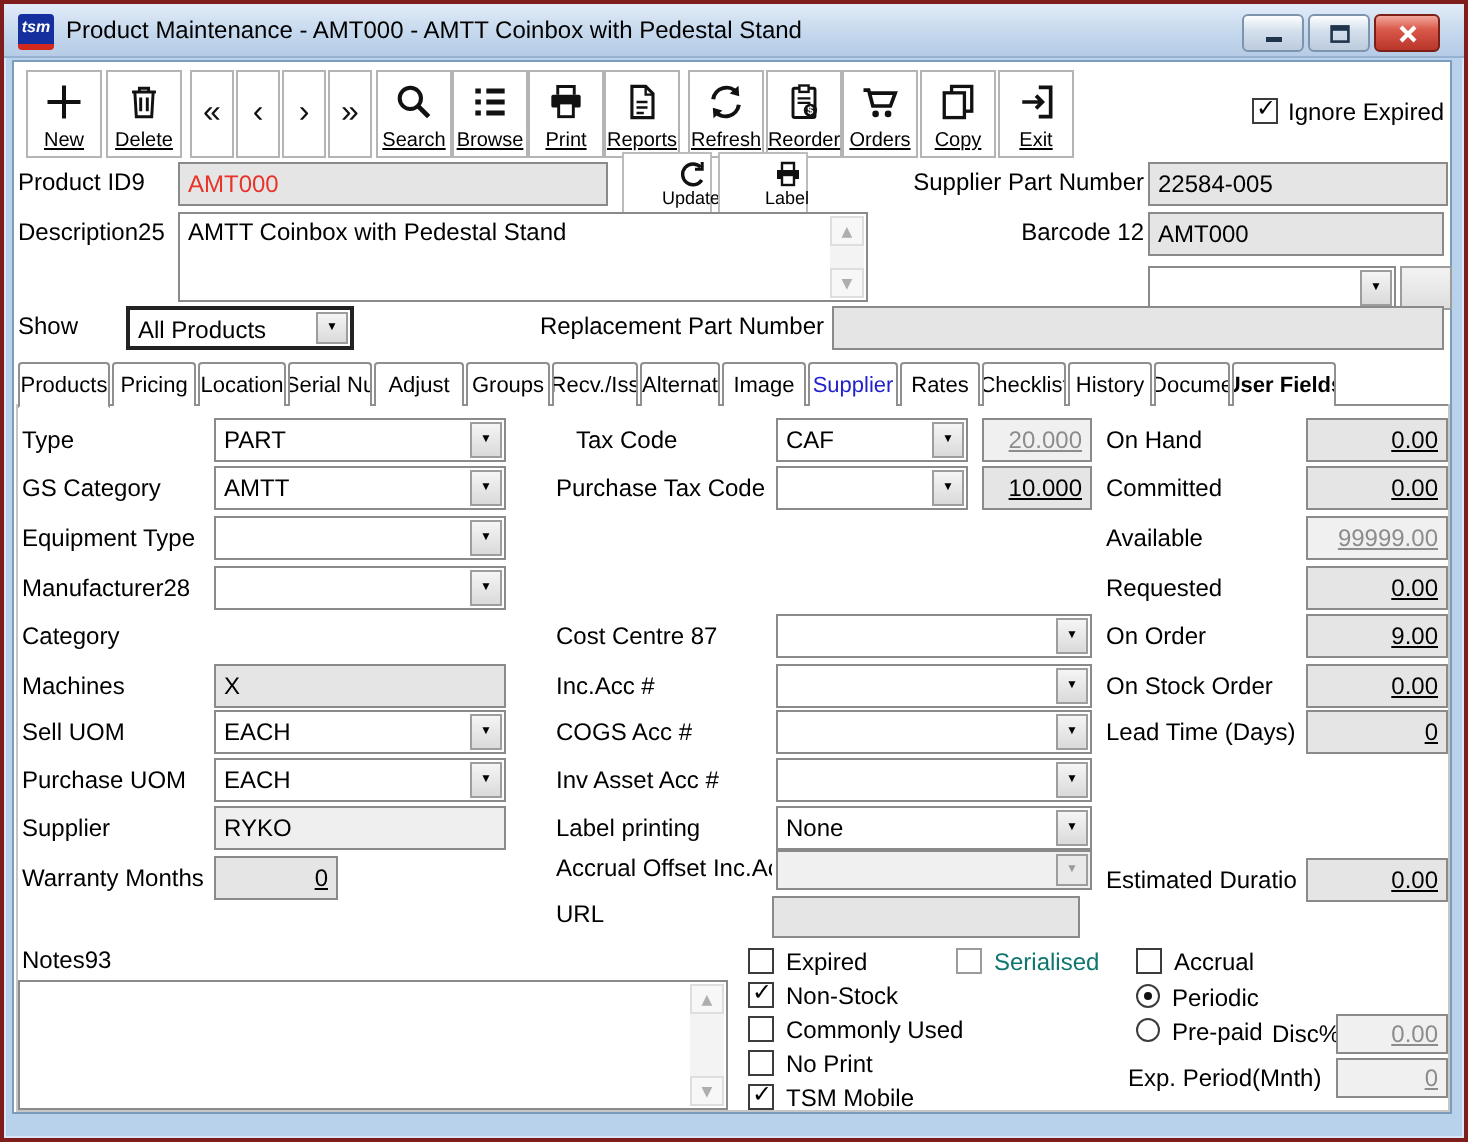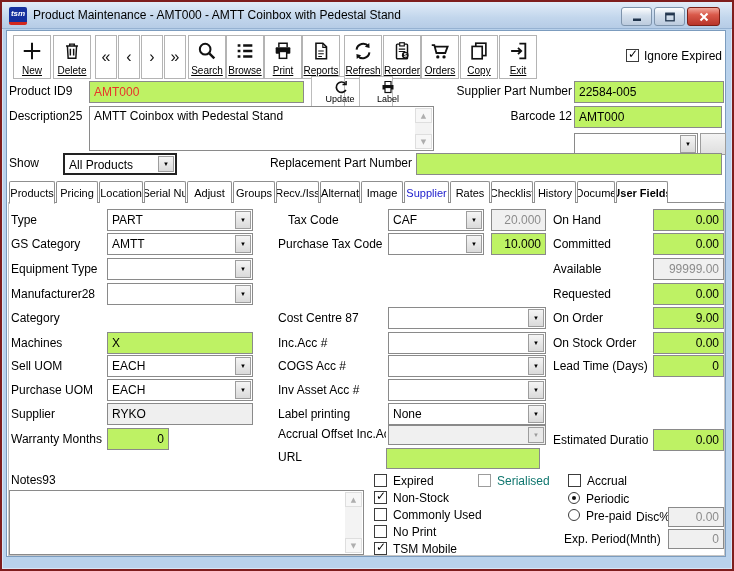--- a/index.html
+++ b/index.html
@@ -24,31 +24,31 @@
     background:#fff; border:1px solid #7c9cbe; }
   
   .tbtn { position:absolute; top:4px; height:44px; width:38px; background:#fff;
     border:1px solid #b4b4b4; display:flex; flex-direction:column; align-items:center;
     justify-content:flex-end; padding-bottom:1px; }
   .ticon { flex:1; display:flex; align-items:center; justify-content:center; }
   .tlab { font-size:10px; line-height:12px; color:#000; text-decoration:underline; white-space:nowrap; }
   .navbtn { position:absolute; top:4px; height:44px; width:22px; background:#fff;
     border:1px solid #b4b4b4; font-size:16px; color:#111; display:flex; align-items:center;
     justify-content:center; }
-  .minibtn { position:absolute; height:31px; width:34px; background:#fff; border:1px solid #bcbcbc;
+  .minibtn { position:absolute; height:31px; width:45px; background:#fff; border:1px solid #bcbcbc;
     display:flex; flex-direction:column; align-items:center; justify-content:center;padding-left:24px; }
   .mlab { font-size:9px; line-height:10px; color:#000; }
   
   .lbl  { position:absolute; font-size:12px; line-height:22px; color:#000; white-space:nowrap; }
   .blbl { font-weight:normal; }
   .rlbl { text-align:right; }
   .clip { overflow:hidden; }
-  .tf { position:absolute; height:22px; background:#bef264; border:1px solid #8a8a8a;
+  .tf { position:absolute; height:22px; background:#e5e5e5; border:1px solid #8a8a8a;
     font-size:12px; line-height:20px; padding:0 4px; white-space:nowrap; overflow:hidden; }
-  .num { text-align:right; }
+  .num { text-align:right;text-decoration:underline; }
   .dis { background:#f0f0f0 !important; color:#8c8c8c; }
   .ro  { background:#efefef; }
   .red { color:#e8332a; }
   .combo { position:absolute; height:22px; background:#fff; border:1px solid #8a8a8a; }
   .cval { position:absolute; left:4px; top:1px; right:18px; font-size:12px; line-height:19px;
     white-space:nowrap; overflow:hidden; }
   .carw { position:absolute; right:1px; top:1px; bottom:1px; width:16px;
     background:linear-gradient(#f5f5f5,#dadada); border:1px solid #9d9d9d;
     display:flex; align-items:center; justify-content:center; font-size:6px; color:#000; }
   .combo.dis .carw { color:#9a9a9a; background:#e9e9e9; }

